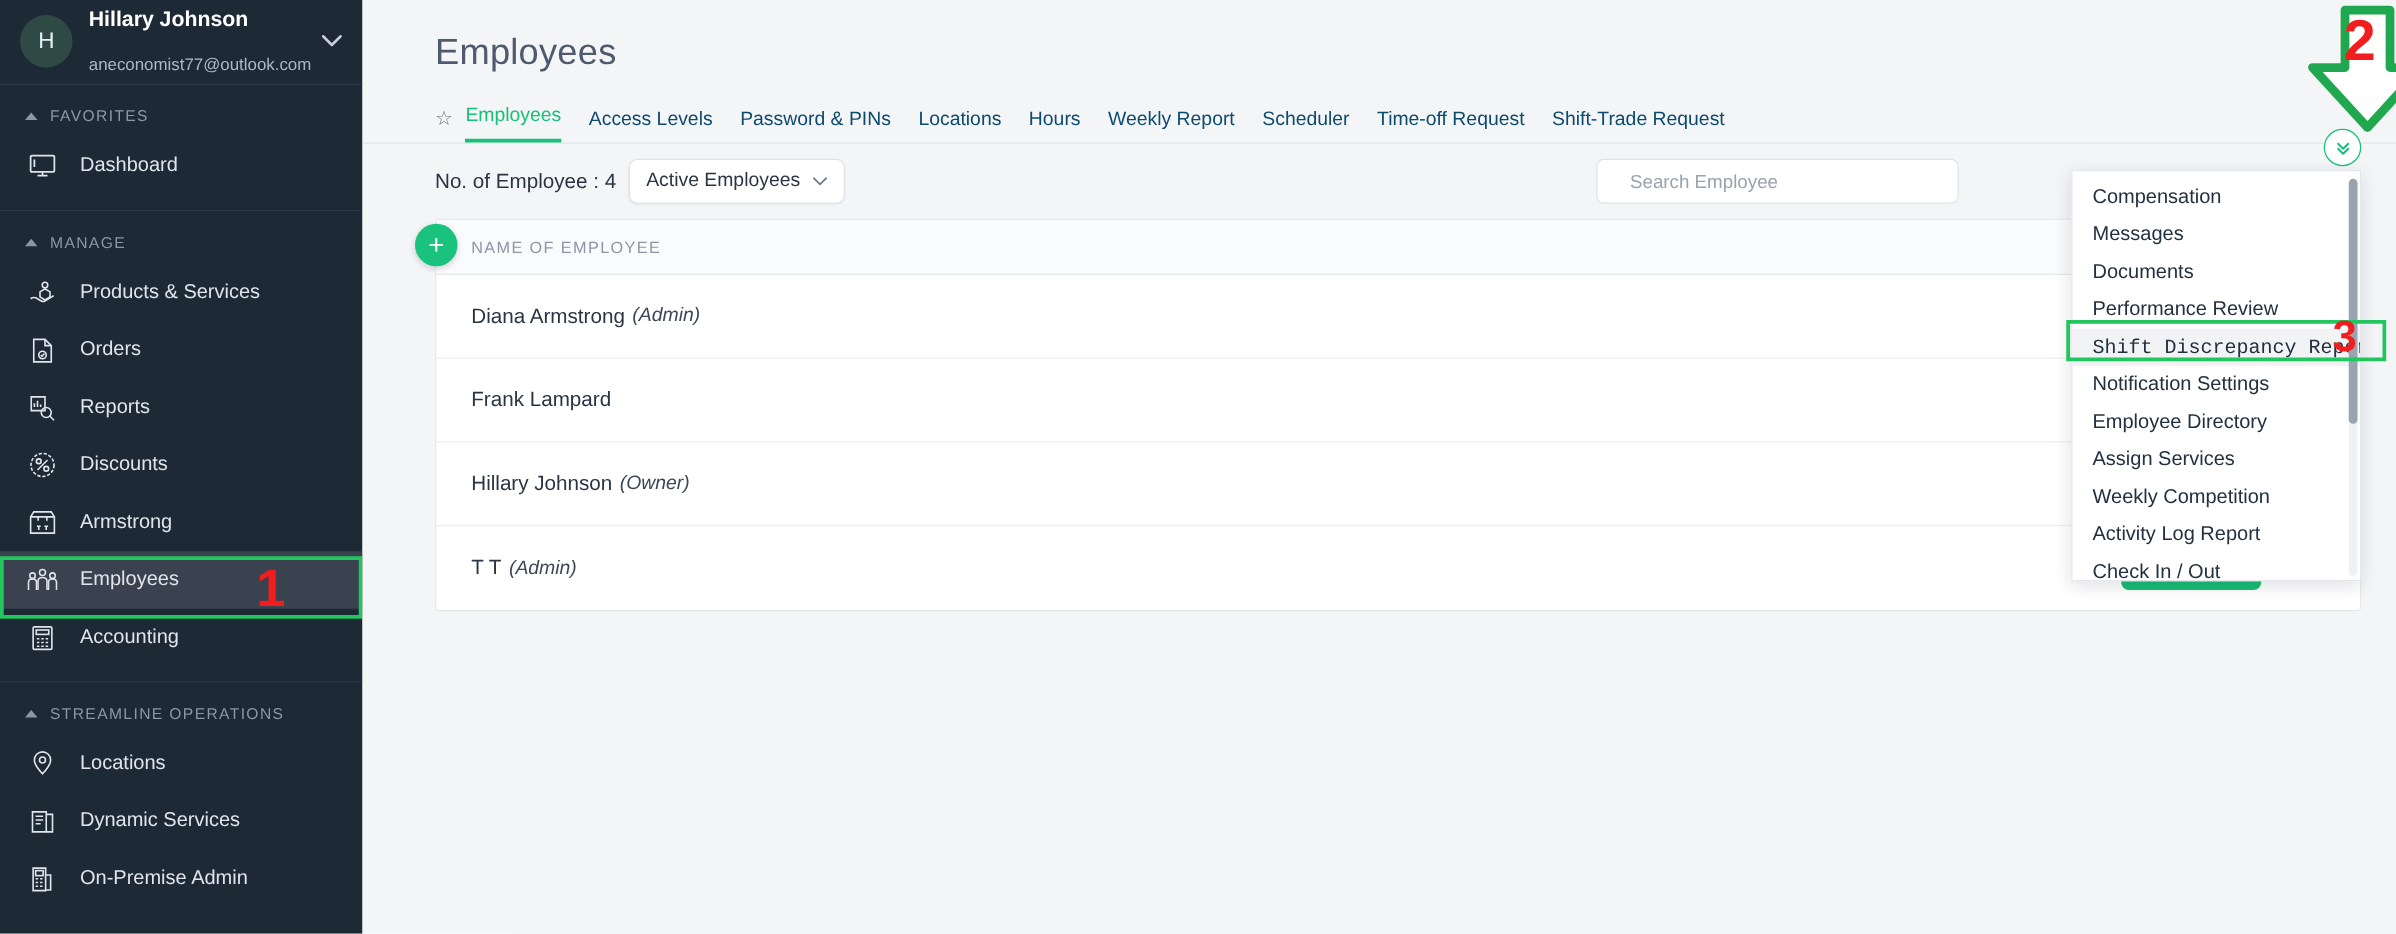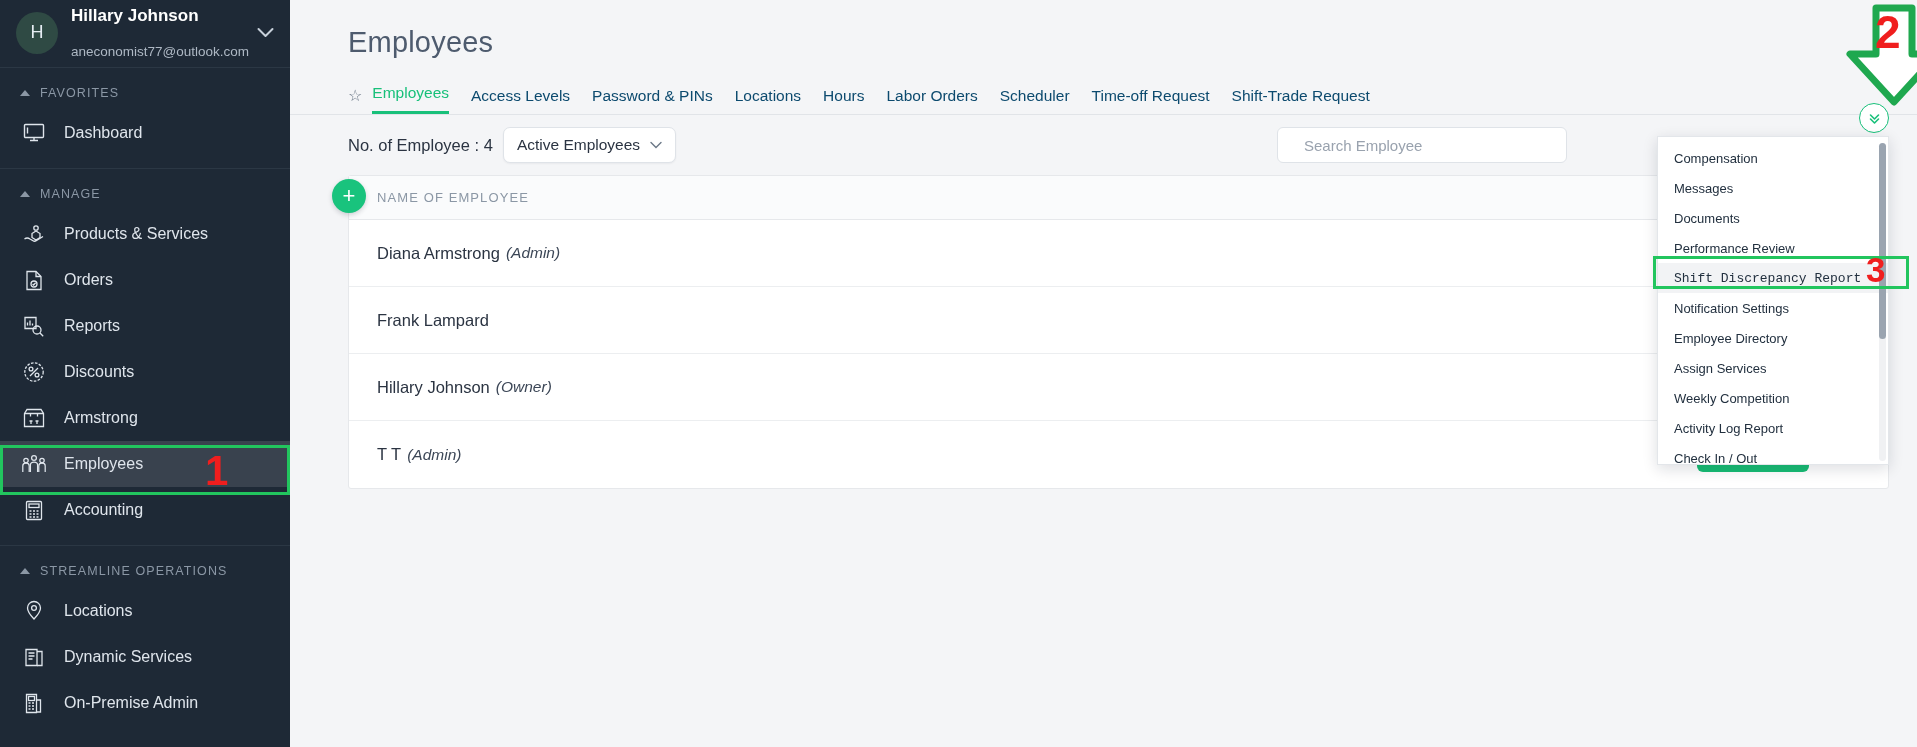--- a/index.html
+++ b/index.html
@@ -241,21 +241,21 @@
     box-shadow: 0 4px 14px rgba(16,24,40,.14);
     z-index: 40;
     height: 329px;
     overflow: hidden;
   }
   .menu-inner { padding: 6px 0 0 0; }
   .menu-item {
     height: 30px;
     display: flex; align-items: center;
     padding: 0 16px;
-    font-size: 13px;
+    font-size: 16px;
     color: #22303f;
     cursor: pointer;
     white-space: nowrap;
   }
   .menu-item.highlighted { background: #f2f3f5; font-family: Liberation Mono, monospace; }
   .menu-scroll {
     position: absolute;
     right: 2px; top: 6px;
     width: 7px; height: 196px;
     background: #9aa4b0;
@@ -445,21 +445,21 @@
 
     <h1 class="page-title">Employees</h1>
 
     <nav class="tabs">
       <span class="tab star">☆</span>
       <span class="tab current">Employees</span>
       <span class="tab">Access Levels</span>
       <span class="tab">Password &amp; PINs</span>
       <span class="tab">Locations</span>
       <span class="tab">Hours</span>
-      <span class="tab">Labor Orders</span>
+      <span class="tab">Weekly Report</span>
       <span class="tab">Scheduler</span>
       <span class="tab">Time-off Request</span>
       <span class="tab">Shift-Trade Request</span>
     </nav>
 
     <div class="toolbar">
       <span class="count-label">No. of Employee : 4</span>
       <div class="select-pill">
         <span>Active Employees</span>
         <span class="chev">

